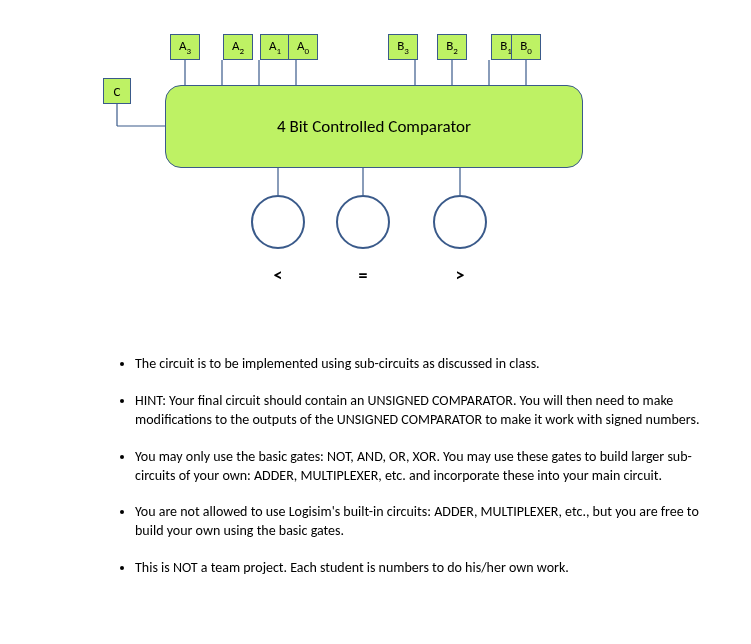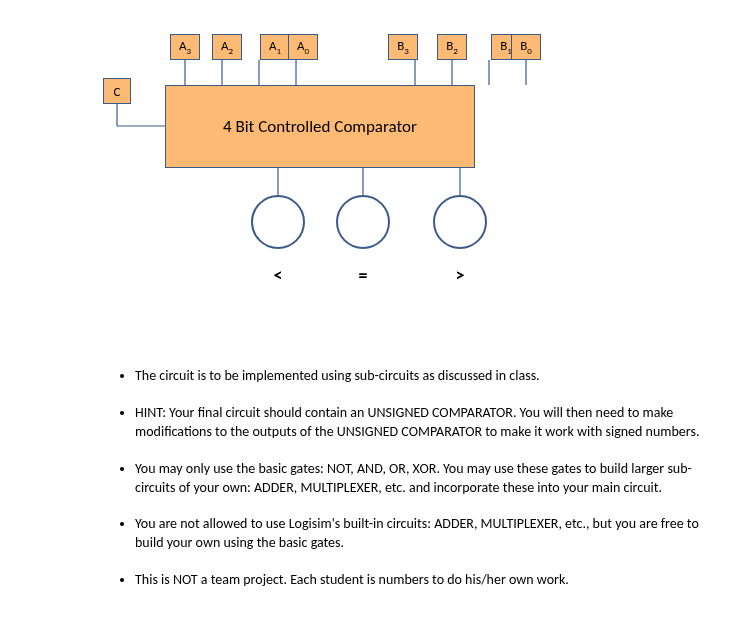--- a/index.html
+++ b/index.html
@@ -13,39 +13,40 @@
       position: relative;
     }
     .diagram {
       position: relative;
       width: 100%;
       height: 320px;
     }
     .box {
       position: absolute;
       border: 1.5px solid #3a5a8a;
-      background: #fdba74;
+      background: #bef264;
       display: flex;
       align-items: center;
       justify-content: center;
       font-size: 13px;
     }
     .sub { font-size: 9px; vertical-align: sub; }
     .c-box {
       left: 103px; top: 78px;
       width: 28px; height: 26px;
     }
     .in-top {
       top: 34px;
       width: 30px; height: 26px;
     }
     .main-box {
       left: 165px; top: 85px;
-      width: 310px; height: 83px;
+      width: 418px; height: 83px;
       font-size: 17px;
+      border-radius: 16px;
     }
     .circle {
       position: absolute;
       width: 54px; height: 54px;
       border: 2px solid #3a5a8a;
       border-radius: 50%;
       background: #fff;
     }
     .circle-label {
       position: absolute;
@@ -63,21 +64,20 @@
     }
     svg.wires line {
       stroke: #3a5a8a;
       stroke-width: 1.2;
     }
     .bullets {
       position: absolute;
       left: 110px;
       top: 355px;
       width: 612px;
-      margin-top: 12px;
     }
     .bullets ul {
       list-style: disc;
       padding-left: 25px;
     }
     .bullets li {
       margin-bottom: 18px;
       line-height: 1.35;
     }
   </style>
@@ -105,21 +105,21 @@
     <line x1="460" y1="168" x2="460" y2="195"></line>
   </svg>
 
   <div class="box c-box">
     <span>C</span>
   </div>
 
   <div class="box in-top" style="left:170px">
     <span><span>A</span><span class="sub">3</span></span>
   </div>
-  <div class="box in-top" style="left:212px">
+  <div class="box in-top" style="left:223px">
     <span><span>A</span><span class="sub">2</span></span>
   </div>
   <div class="box in-top" style="left:260px">
     <span><span>A</span><span class="sub">1</span></span>
   </div>
   <div class="box in-top" style="left:288px">
     <span><span>A</span><span class="sub">0</span></span>
   </div>
 
   <div class="box in-top" style="left:388px">

